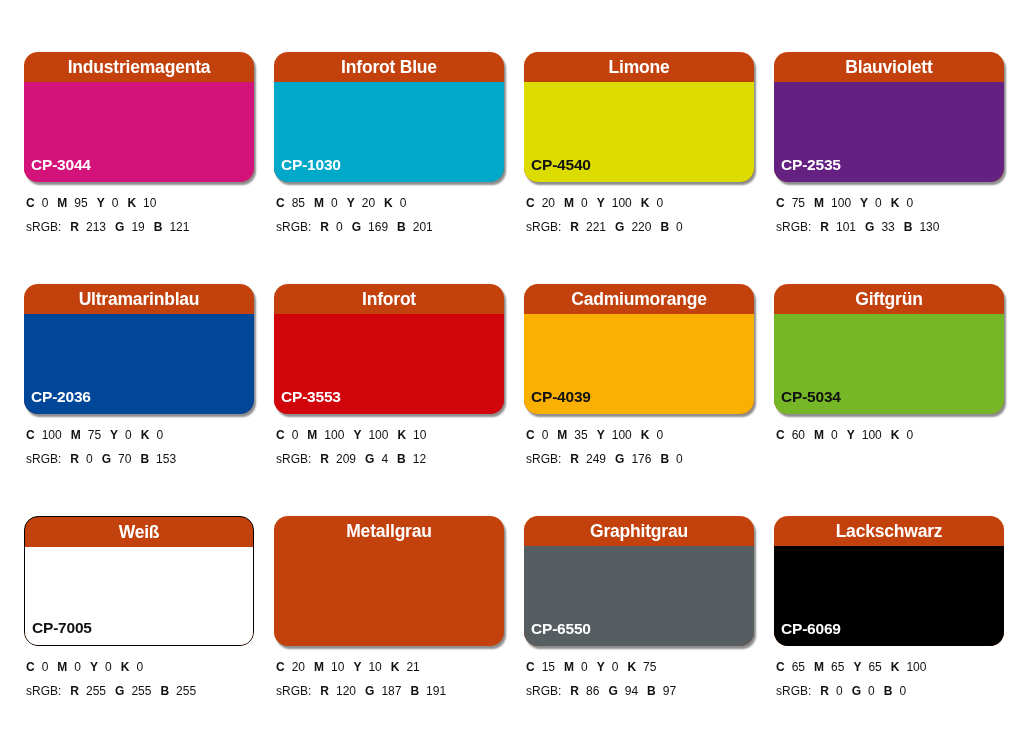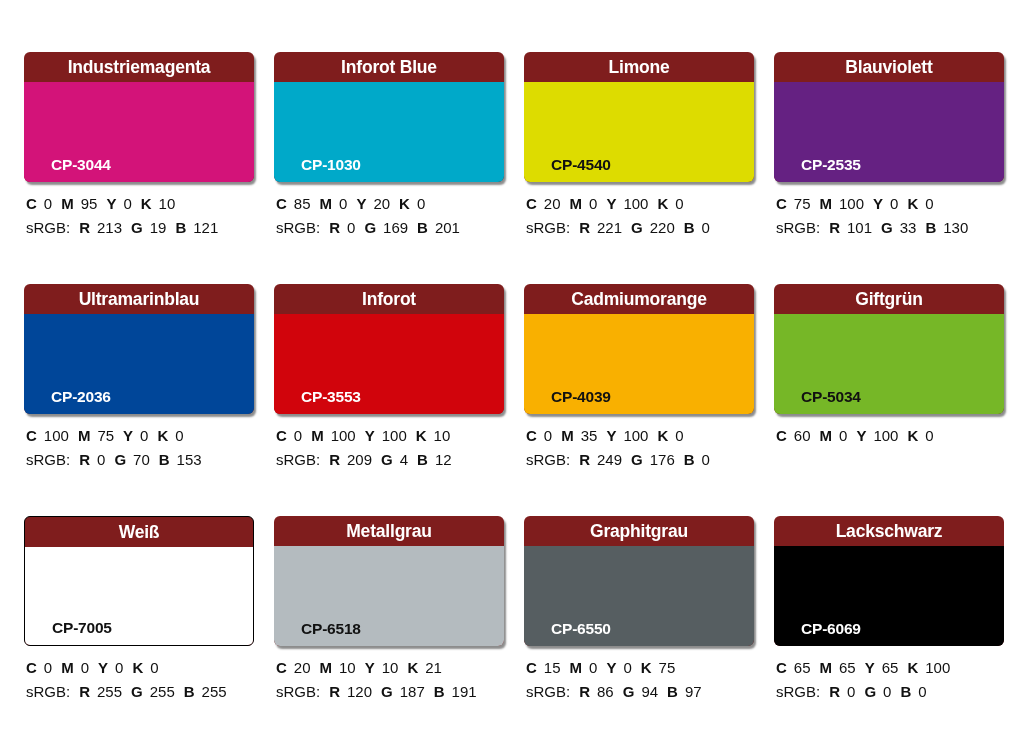--- a/index.html
+++ b/index.html
@@ -33,22 +33,22 @@
   .swatch-cell {
     width: 230px;
     margin-bottom: 46px;
   }
 
   
   .card {
     position: relative;
     width: 230px;
     height: 130px;
-    border-radius: 6px;
-    background: #7f1d1d;
+    border-radius: 14px;
+    background: #c2410c;
     overflow: hidden;
     box-shadow: 2px 3px 2px rgba(0,0,0,0.45);
   }
   .card.no-shadow {
     box-shadow: none;
   }
   .card.outlined {
     box-shadow: none;
     border: 1px solid #000000;
     width: 228px;
@@ -72,41 +72,41 @@
   .card-field {
     position: relative;
     height: 100px;
   }
   .card.outlined .card-field {
     height: 98px;
   }
 
   .card-code {
     position: absolute;
-    left: 27px;
+    left: 7px;
     bottom: 8px;
     font-size: 15.5px;
     font-weight: 700;
     letter-spacing: -0.2px;
     font-family: "Liberation Sans", sans-serif;
     color: #ffffff;
   }
   .card-code.dark {
     color: #111111;
   }
 
   
   .values {
     margin-top: 11px;
     padding-left: 2px;
     font-family: "Liberation Sans", sans-serif;
     color: #111111;
   }
   .values .line {
-    font-size: 15px;
+    font-size: 12px;
     line-height: 21px;
     white-space: nowrap;
   }
   .values .line + .line {
     margin-top: 3px;
   }
   .k {
     font-weight: 700;
   }
   .v {
@@ -232,23 +232,20 @@
           </div>
         </div>
         <div class="values">
           <div class="line"><span class="k">C</span><span class="sp"></span><span class="v">0</span><span class="sp-wide"></span><span class="k">M</span><span class="sp"></span><span class="v">0</span><span class="sp-wide"></span><span class="k">Y</span><span class="sp"></span><span class="v">0</span><span class="sp-wide"></span><span class="k">K</span><span class="sp"></span><span class="v">0</span></div>
           <div class="line"><span class="lbl-srgb">sRGB:</span><span class="sp-wide"></span><span class="k">R</span><span class="sp"></span><span class="v">255</span><span class="sp-wide"></span><span class="k">G</span><span class="sp"></span><span class="v">255</span><span class="sp-wide"></span><span class="k">B</span><span class="sp"></span><span class="v">255</span></div>
         </div>
       </div>
       <div class="swatch-cell">
         <div class="card">
           <div class="card-header">Metallgrau</div>
-          <div class="card-field" style="background: rgb(180, 187, 191);">
-            <div class="card-code dark">CP-6518</div>
-          </div>
         </div>
         <div class="values">
           <div class="line"><span class="k">C</span><span class="sp"></span><span class="v">20</span><span class="sp-wide"></span><span class="k">M</span><span class="sp"></span><span class="v">10</span><span class="sp-wide"></span><span class="k">Y</span><span class="sp"></span><span class="v">10</span><span class="sp-wide"></span><span class="k">K</span><span class="sp"></span><span class="v">21</span></div>
           <div class="line"><span class="lbl-srgb">sRGB:</span><span class="sp-wide"></span><span class="k">R</span><span class="sp"></span><span class="v">120</span><span class="sp-wide"></span><span class="k">G</span><span class="sp"></span><span class="v">187</span><span class="sp-wide"></span><span class="k">B</span><span class="sp"></span><span class="v">191</span></div>
         </div>
       </div>
       <div class="swatch-cell">
         <div class="card">
           <div class="card-header">Graphitgrau</div>
           <div class="card-field" style="background: rgb(86, 94, 97);">

